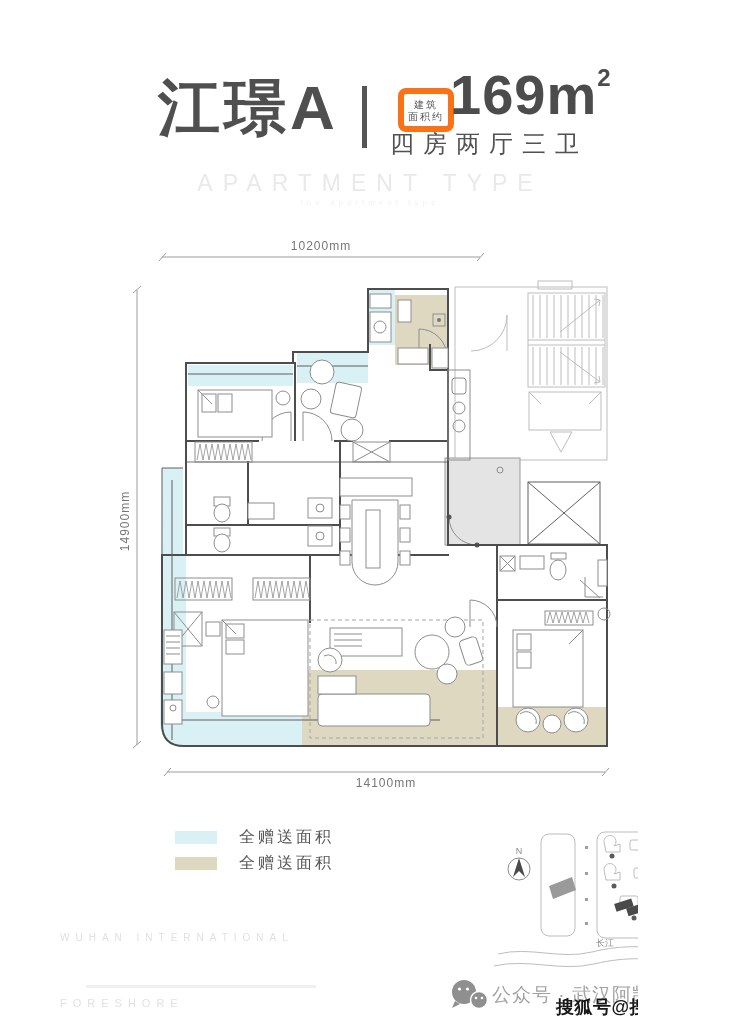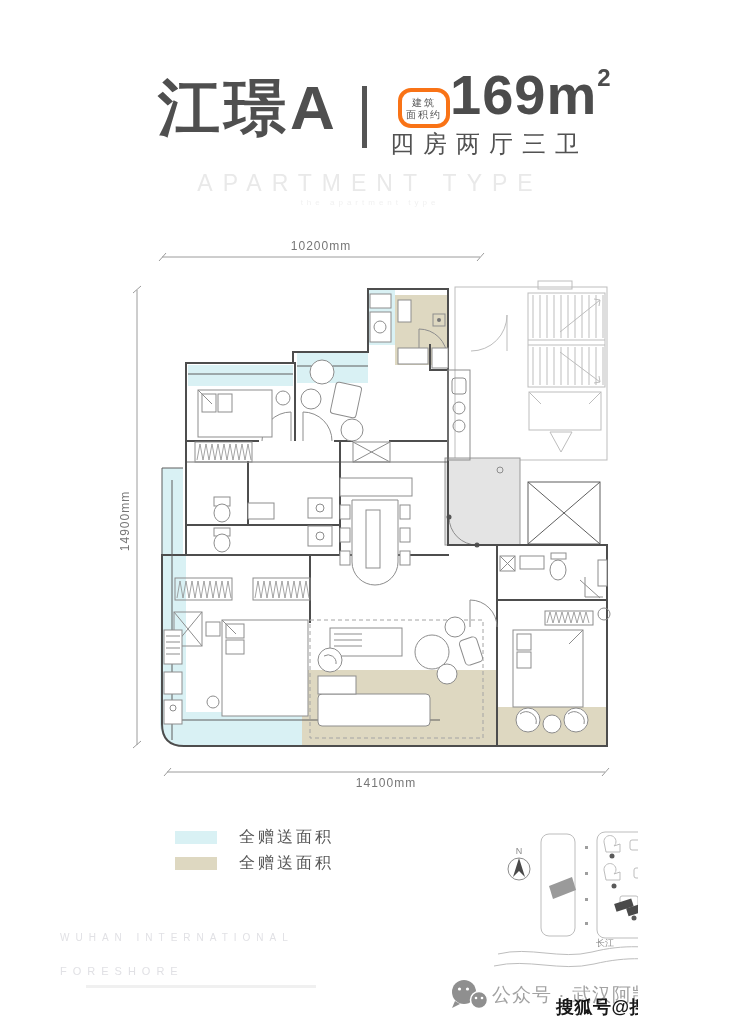--- a/index.html
+++ b/index.html
@@ -2,40 +2,40 @@
 <html><head>
 <meta charset="utf-8">
 <style>
   html,body{margin:0;padding:0;background:#ffffff;}
   body{font-family:"Liberation Sans","DejaVu Sans",sans-serif;}
   #page{position:relative;width:638px;height:1024px;background:#fff;overflow:hidden;}
 
   
   .title{position:absolute;left:158px;top:66px;font-size:62px;font-weight:600;color:#4f4f4f;letter-spacing:4px;}
   .title-divider{position:absolute;left:362px;top:86px;width:5px;height:62px;background:#555;}
-  .area-badge{position:absolute;left:398px;top:88px;width:44px;height:32px;border:4px solid #f97316;border-radius:13px;
+  .area-badge{position:absolute;left:398px;top:88px;width:44px;height:32px;border:6px solid #f97316;border-radius:8px;
     display:flex;flex-direction:column;justify-content:center;align-items:center;gap:1px;}
   .area-badge span{font-size:10px;line-height:11px;color:#555;letter-spacing:2px;}
   .area-value{position:absolute;left:450px;top:62px;font-size:56px;font-weight:700;color:#4c4c4c;letter-spacing:1px;}
   .area-value sup{font-size:24px;vertical-align:28px;}
   .rooms{position:absolute;left:390px;top:128px;font-size:24px;color:#525252;letter-spacing:9px;white-space:nowrap;}
   .apt-type{position:absolute;left:0;top:170px;width:740px;text-align:center;font-size:23px;color:#e9e9e9;letter-spacing:10px;}
   .apt-type-sub{position:absolute;left:0;top:198px;width:740px;text-align:center;font-size:8px;color:#f1f1f1;letter-spacing:4px;}
 
   
   .legend{position:absolute;left:175px;top:828px;}
   .legend-row{display:flex;align-items:center;height:18px;margin-bottom:8px;}
   .legend-swatch{width:42px;height:13px;margin-right:22px;}
   .legend-swatch.full{background:#d9f1f4;}
   .legend-swatch.half{background:#ded8c1;}
   .legend-label{font-size:16px;color:#565656;letter-spacing:3px;}
 
   
   .brand1{position:absolute;left:60px;top:932px;font-size:10px;color:#e1e1e5;letter-spacing:6px;}
-  .brand2{position:absolute;left:60px;top:965px;font-size:11px;color:#e1e1e5;letter-spacing:6px;}
+  .brand2{position:absolute;left:60px;top:997px;font-size:11px;color:#e1e1e5;letter-spacing:6px;}
   .fine-print{position:absolute;left:86px;top:985px;width:230px;height:3px;background:#f0f0f0;}
   .wechat-line{position:absolute;left:492px;top:982px;font-size:19px;color:#a2a2a2;letter-spacing:1px;white-space:nowrap;}
   .watermark{position:absolute;left:556px;top:995px;font-size:18px;font-weight:700;color:#171717;letter-spacing:0.5px;white-space:nowrap;}
 
   
   .wall{stroke:#4d4d4d;stroke-width:2;fill:none;stroke-linecap:square;}
   .wallthin{stroke:#5f5f5f;stroke-width:1;fill:none;}
   .common{stroke:#bdbdbd;stroke-width:1;fill:none;}
   .furn{stroke:#8d8d8d;stroke-width:1;fill:#ffffff;}
   .furno{stroke:#8d8d8d;stroke-width:1;fill:none;}

